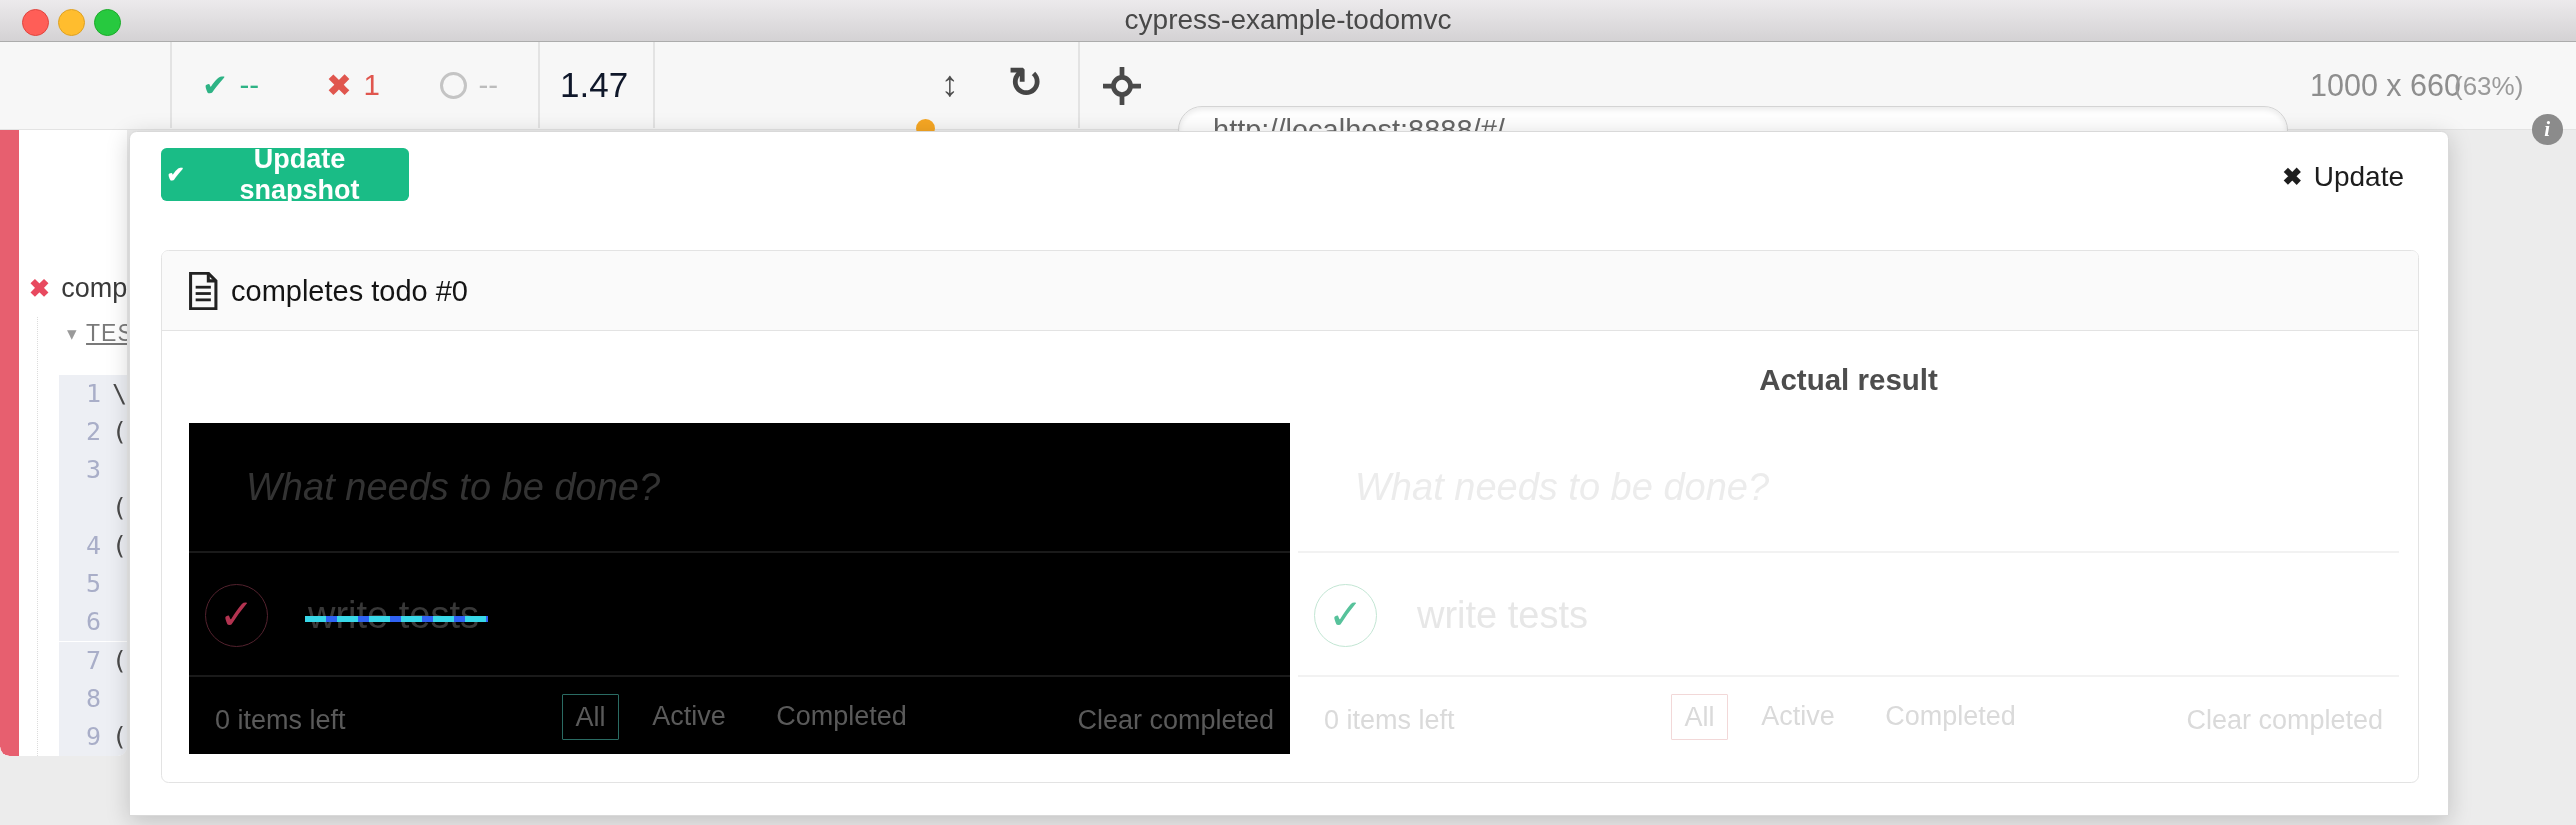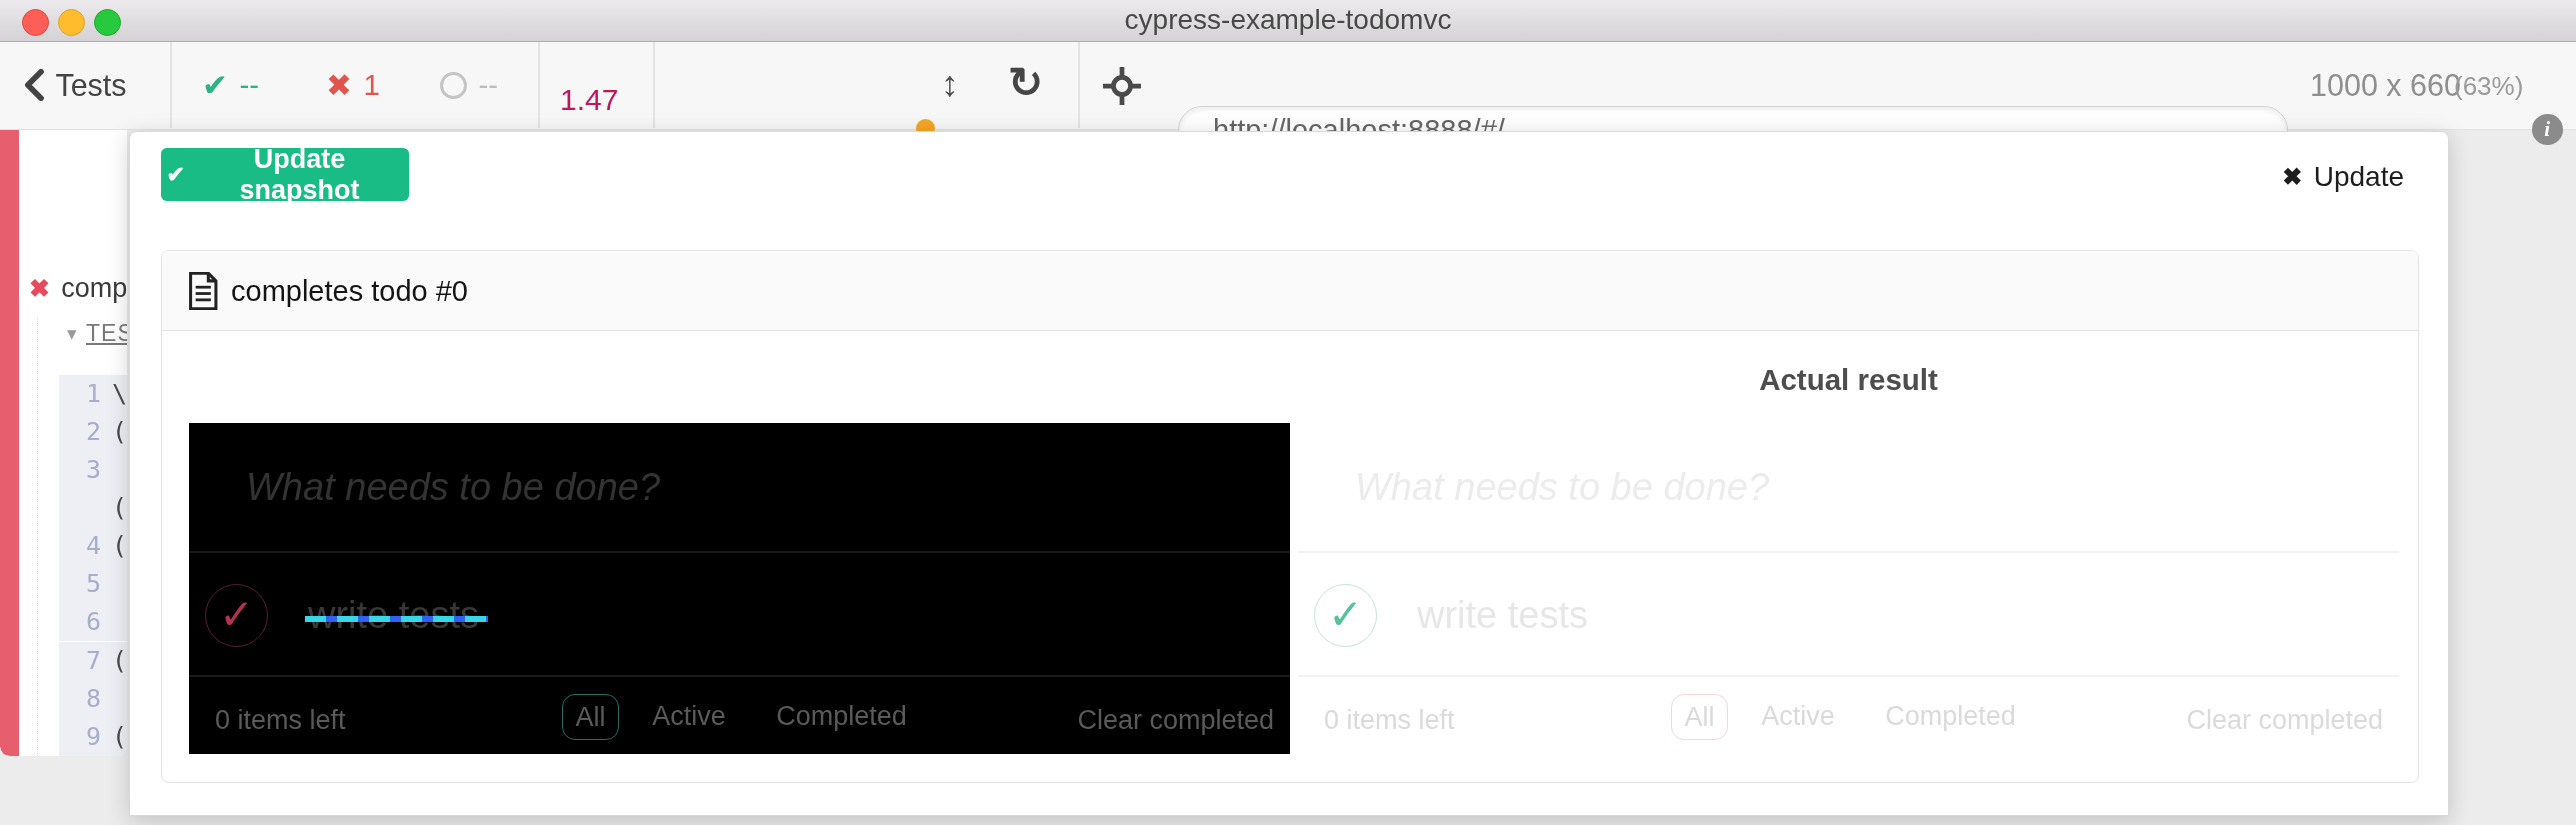--- a/index.html
+++ b/index.html
@@ -23,21 +23,21 @@
   .back{position:absolute;left:23px;top:0;height:86px;display:flex;align-items:center;gap:11.4px;cursor:pointer;}
   .back span{font-size:30.5px;color:#434343;}
   .stat{position:absolute;top:0;height:86px;display:flex;align-items:center;gap:11.4px;font-size:29.5px;}
   .stat .ic{font-size:31px;}
   .stat.passed{left:202px;color:#2eb385;}
   .stat.passed .ic{color:#2eb385;}
   .stat.failed{left:326px;color:#e0564e;}
   .stat.failed .ic{color:#e0564e;}
   .stat.pending{left:440px;color:#bcbcbc;}
   .ring{width:27px;height:27px;border-radius:50%;border:3.8px solid #c4c4c4;box-sizing:border-box;}
-  .duration{position:absolute;left:560px;top:15px;height:86px;line-height:86px;font-size:30px;color:#be185d;}
+  .duration{position:absolute;left:560px;top:0;height:86px;line-height:86px;font-size:35px;color:#0f172a;}
   .vdot{position:absolute;left:916px;top:77px;width:19px;height:19px;margin-top:-38px;border-radius:50%;background:#f5a623;}
   .updown{position:absolute;left:941px;top:0;height:86px;line-height:84px;font-size:36px;color:#4f4f4f;font-weight:bold;}
   .refresh{position:absolute;left:1008px;top:0;height:86px;line-height:82px;font-size:42px;color:#454545;font-weight:bold;cursor:pointer;}
   .crosshair{position:absolute;left:1103px;top:25px;cursor:pointer;}
   .urlbar{position:absolute;left:1178px;top:64px;width:1110px;height:48px;box-sizing:border-box;
     border:1.9px solid #d4d4d4;border-radius:25px;background:#fff;color:#666;font-size:29px;
     padding:0 0 0 34px;outline:none;font-family:"Liberation Sans",sans-serif;
     box-shadow:inset 0 2.9px 4.8px rgba(0,0,0,0.08);}
   .vpsize{position:absolute;left:2310px;top:0;height:86px;line-height:86px;font-size:30.5px;color:#8e8e8e;}
   .vpscale{position:absolute;left:2454px;top:0;height:86px;line-height:88px;font-size:26px;color:#9a9a9a;}
@@ -103,21 +103,21 @@
   .light .ta-circle{border:1.9px solid #c3e6d4;color:#57c29b;}
   .ta-label{position:absolute;left:119px;top:166px;height:53px;line-height:53px;font-size:38px;font-weight:300;white-space:nowrap;}
   .dark .ta-label{color:#383838;}
   .light .ta-label{color:#e7e7e7;}
   .ta-strike{position:absolute;left:116px;top:193px;width:183px;height:5.7px;
     background:repeating-linear-gradient(90deg,#38d7e8 0 21px,#2f62f2 21px 32px);}
   .ta-left{position:absolute;left:26px;top:278px;height:38px;line-height:38px;font-size:27px;font-weight:300;}
   .dark .ta-left{color:#5a5a5a;}
   .light .ta-left{color:#dadada;}
   .ta-filter{position:absolute;top:271px;height:46px;line-height:44px;text-align:center;font-size:27px;font-weight:300;box-sizing:border-box;}
-  .ta-filter.all{left:373px;width:57px;border-radius:13px;}
+  .ta-filter.all{left:373px;width:57px;border-radius:1px;}
   .dark .ta-filter.all{border:1.9px solid #2a6b63;}
   .light .ta-filter.all{border:1.9px solid #f2d8d8;}
   .ta-filter.active{left:457px;width:86px;}
   .ta-filter.completed{left:586px;width:133px;}
   .dark .ta-filter{color:#5a5a5a;}
   .light .ta-filter{color:#dadada;}
   .ta-clear{position:absolute;right:16px;top:278px;height:38px;line-height:38px;font-size:27px;font-weight:300;}
   .dark .ta-clear{color:#5a5a5a;}
   .light .ta-clear{color:#dadada;}
 </style>
@@ -127,26 +127,20 @@
 <div class="app">
 
   <div class="titlebar">
     <span class="tl red"></span>
     <span class="tl yel"></span>
     <span class="tl grn"></span>
     <div class="wtitle">cypress-example-todomvc</div>
   </div>
 
   <div class="toolbar">
-    <div class="back">
-      <svg width="21" height="32" viewBox="0 0 22 34">
-        <polyline points="19,3 5,17 19,31" fill="none" stroke="#434343" stroke-width="6" stroke-linecap="round" stroke-linejoin="round"></polyline>
-      </svg>
-      <span>Tests</span>
-    </div>
     <div class="tsep" style="left:170px"></div>
     <div class="stat passed">
       <span class="ic">✔</span>
       <span>--</span>
     </div>
     <div class="stat failed">
       <span class="ic">✖</span>
       <span>1</span>
     </div>
     <div class="stat pending">

